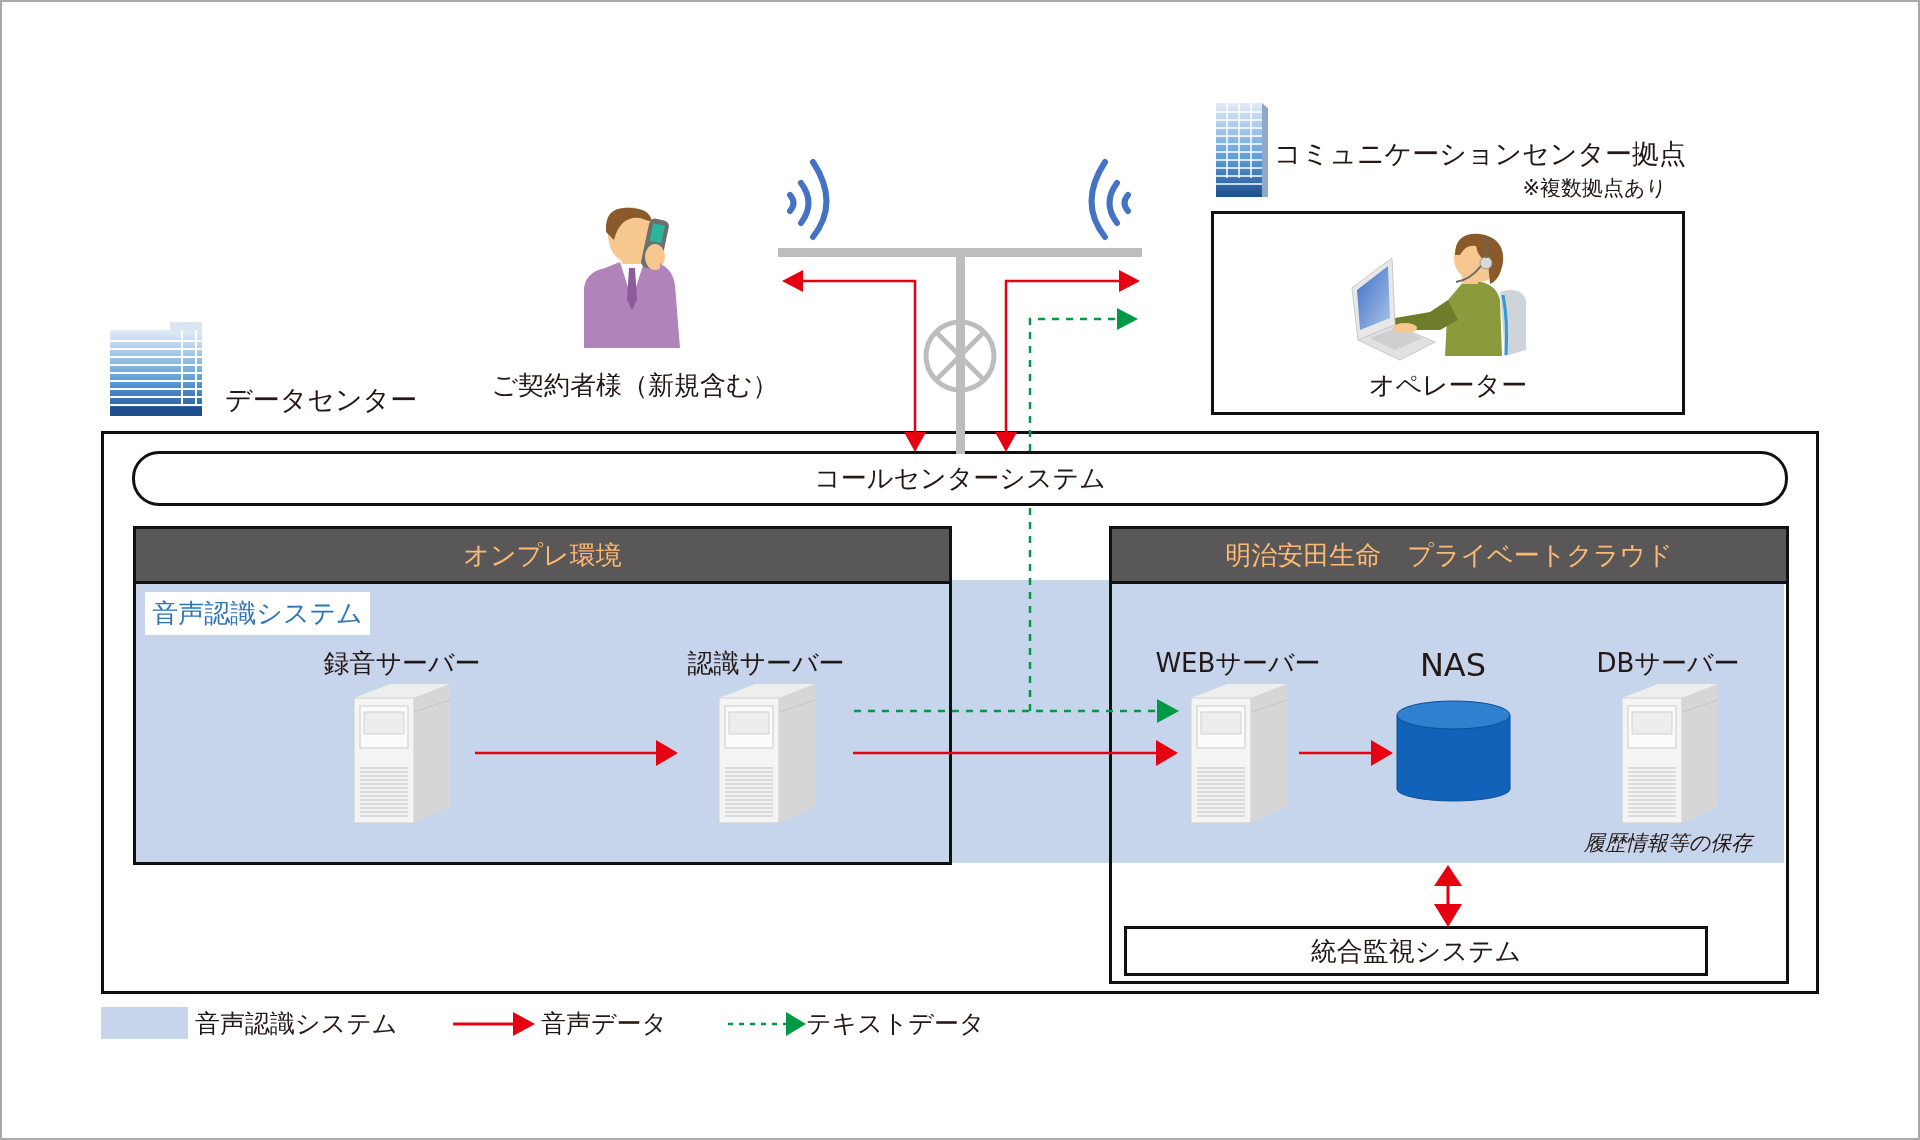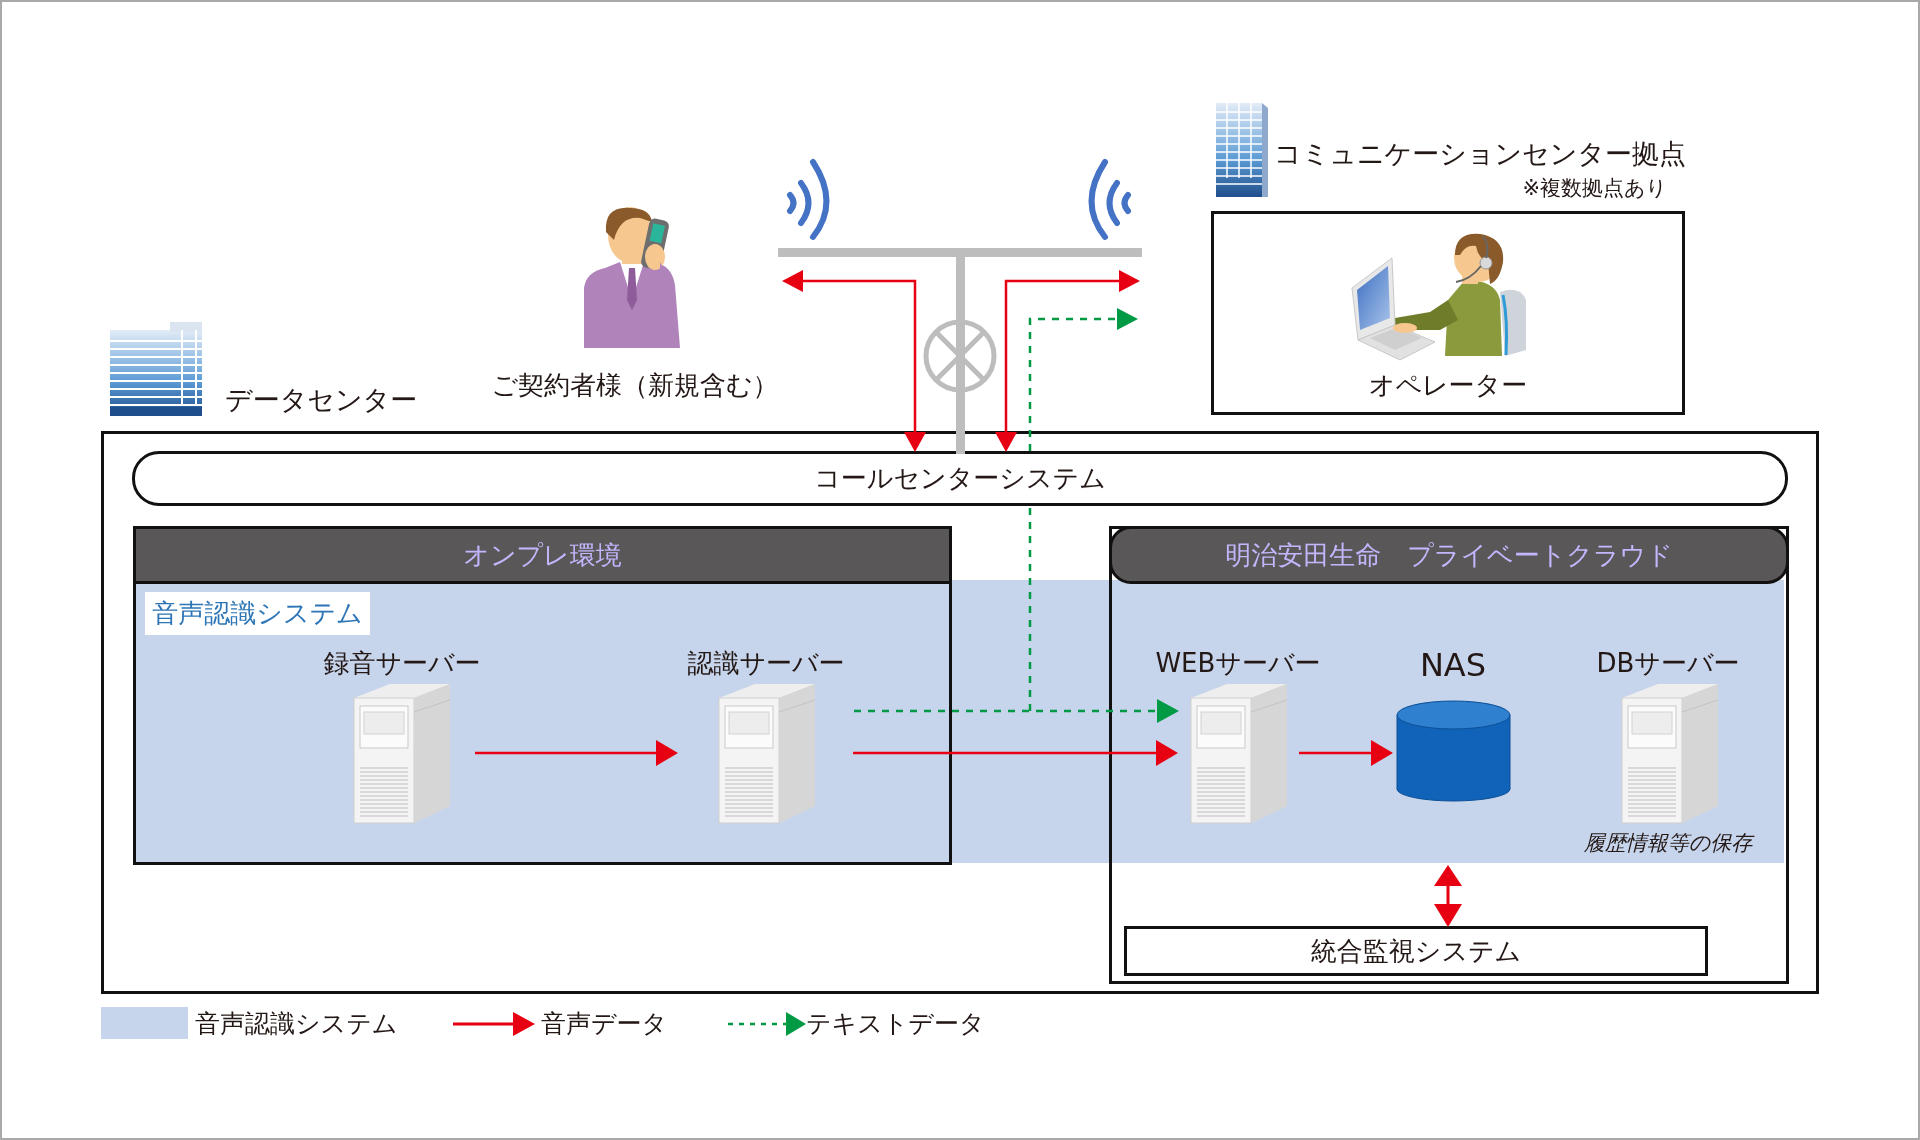--- a/index.html
+++ b/index.html
@@ -4,21 +4,21 @@
 <style>
   html, body { margin: 0; padding: 0; background: #ffffff; }
   body { width: 1920px; height: 1140px; position: relative; overflow: hidden;
          font-family: "DejaVu Sans", "Liberation Sans", sans-serif; color: #231815; }
   .frame { position: absolute; left: 0; top: 0; width: 1916px; height: 1136px;
            border: 2px solid #a9a9a9; }
   .abs { position: absolute; }
   .txt { position: absolute; white-space: nowrap; }
   .center { transform: translateX(-50%); text-align: center; }
   .box { position: absolute; box-sizing: border-box; border: 3px solid #111; background: transparent; }
-  .header { position: absolute; box-sizing: border-box; background: #595757; color: #c4b5fd;
+  .header { position: absolute; box-sizing: border-box; background: #595757; color: #fdba74;
             border: 3px solid #111; font-size: 26px; display: flex; align-items: center; justify-content: center; }
   .band { position: absolute; background: #c7d5ec; }
   svg.overlay { position: absolute; left: 0; top: 0; width: 1920px; height: 1140px; pointer-events: none; }
   svg.overlay .hit { pointer-events: auto; }
 </style>
 </head>
 <body>
 
 <div class="frame"></div>
 
@@ -30,21 +30,21 @@
 <div class="box" style="left:132px; top:451px; width:1656px; height:55px; background:#fff; display:flex; align-items:center; justify-content:center; font-size:26px;border-radius:27px;">
   <span>コールセンターシステム</span>
 </div>
 
 <div class="box" style="left:133px; top:526px; width:819px; height:339px;"></div>
 <div class="header" style="left:133px; top:526px; width:819px; height:58px;">
   <span>オンプレ環境</span>
 </div>
 
 <div class="box" style="left:1109px; top:526px; width:680px; height:458px;"></div>
-<div class="header" style="left:1109px; top:526px; width:680px; height:58px;border-radius:22px;">
+<div class="header" style="left:1109px; top:526px; width:680px; height:58px;">
   <span>明治安田生命　プライベートクラウド</span>
 </div>
 
 <div class="abs" style="left:1112px; top:863px; width:674px; height:118px; background:#fff;"></div>
 <div class="box" style="left:1109px; top:526px; width:680px; height:458px;"></div>
 
 <div class="box" style="left:1124px; top:926px; width:584px; height:50px; background:#fff; display:flex; align-items:center; justify-content:center; font-size:26px;">
   <span>統合監視システム</span>
 </div>
 

